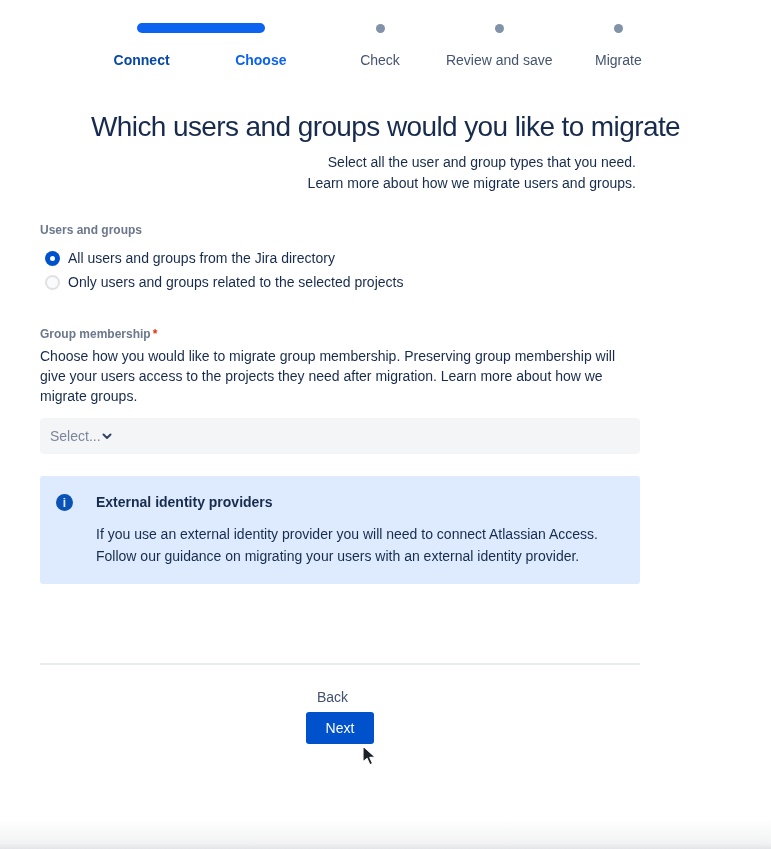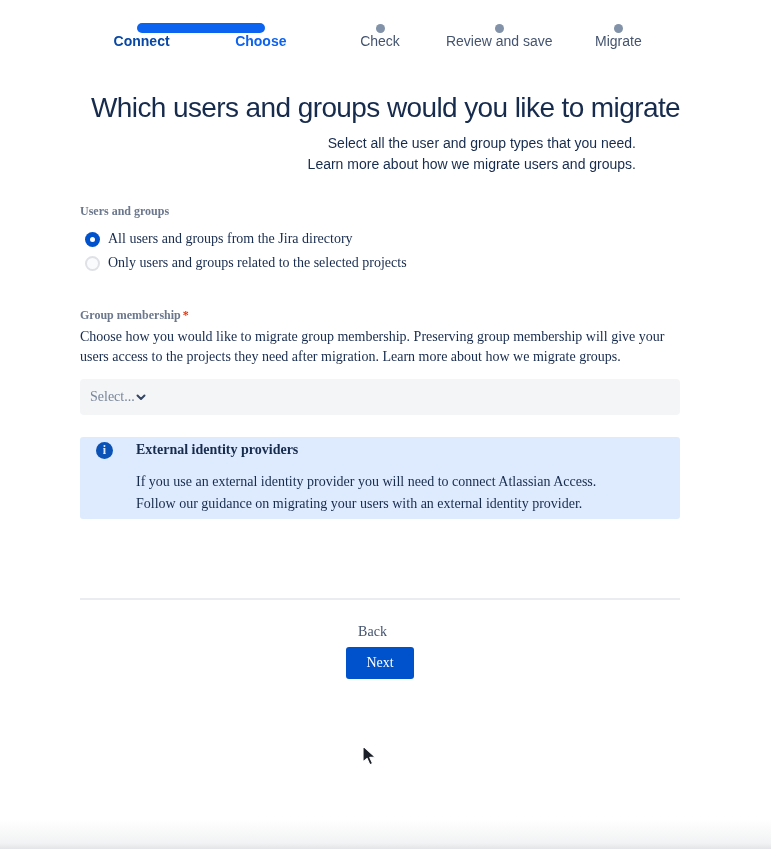--- a/index.html
+++ b/index.html
@@ -38,20 +38,21 @@
     background: #8292A8;
   }
   .progress-bar {
     position: absolute;
     top: 0; left: 55px;
     width: 128px; height: 10px;
     border-radius: 5px;
     background: #0B63F0;
   }
   .step-label {
+    margin-top: 19px;
     font-size: 14px;
     line-height: 16px;
     color: #44546F;
   }
   .step-label.visited { color: #0747A6; font-weight: 700; }
   .step-label.current { color: #0B63F0; font-weight: 700; }
 
   
   .page-title {
     margin-top: 43px;
@@ -68,22 +69,21 @@
     width: 636px;
     text-align: right;
     font-size: 14px;
     line-height: 21px;
     color: #172B4D;
   }
 
   
   .content {
     width: 600px;
-    margin-left: 80px;
-    font-family: Liberation Serif, serif;
+    margin-left: 40px;
   }
 
   .field-label {
     margin-top: 28px;
     font-size: 12px;
     font-weight: 700;
     line-height: 16px;
     color: #6B778C;
   }
   .required-marker { color: #DE350B; margin-left: 2px; }
@@ -141,21 +141,21 @@
     font-size: 14px;
     color: #7A869A;
   }
   .chevron-icon { display: flex; align-items: center; }
 
   
   .info-panel {
     margin-top: 22px;
     background: #DEEBFF;
     border-radius: 3px;
-    padding: 4px 16px;
+    padding: 17px 16px;
     display: flex;
   }
   .info-icon-wrap { width: 40px; flex: none; padding-top: 1px; }
   .info-icon {
     width: 17px; height: 17px;
     border-radius: 50%;
     background: #0A52B5;
     color: #DEEBFF;
     display: flex;
     align-items: center;

